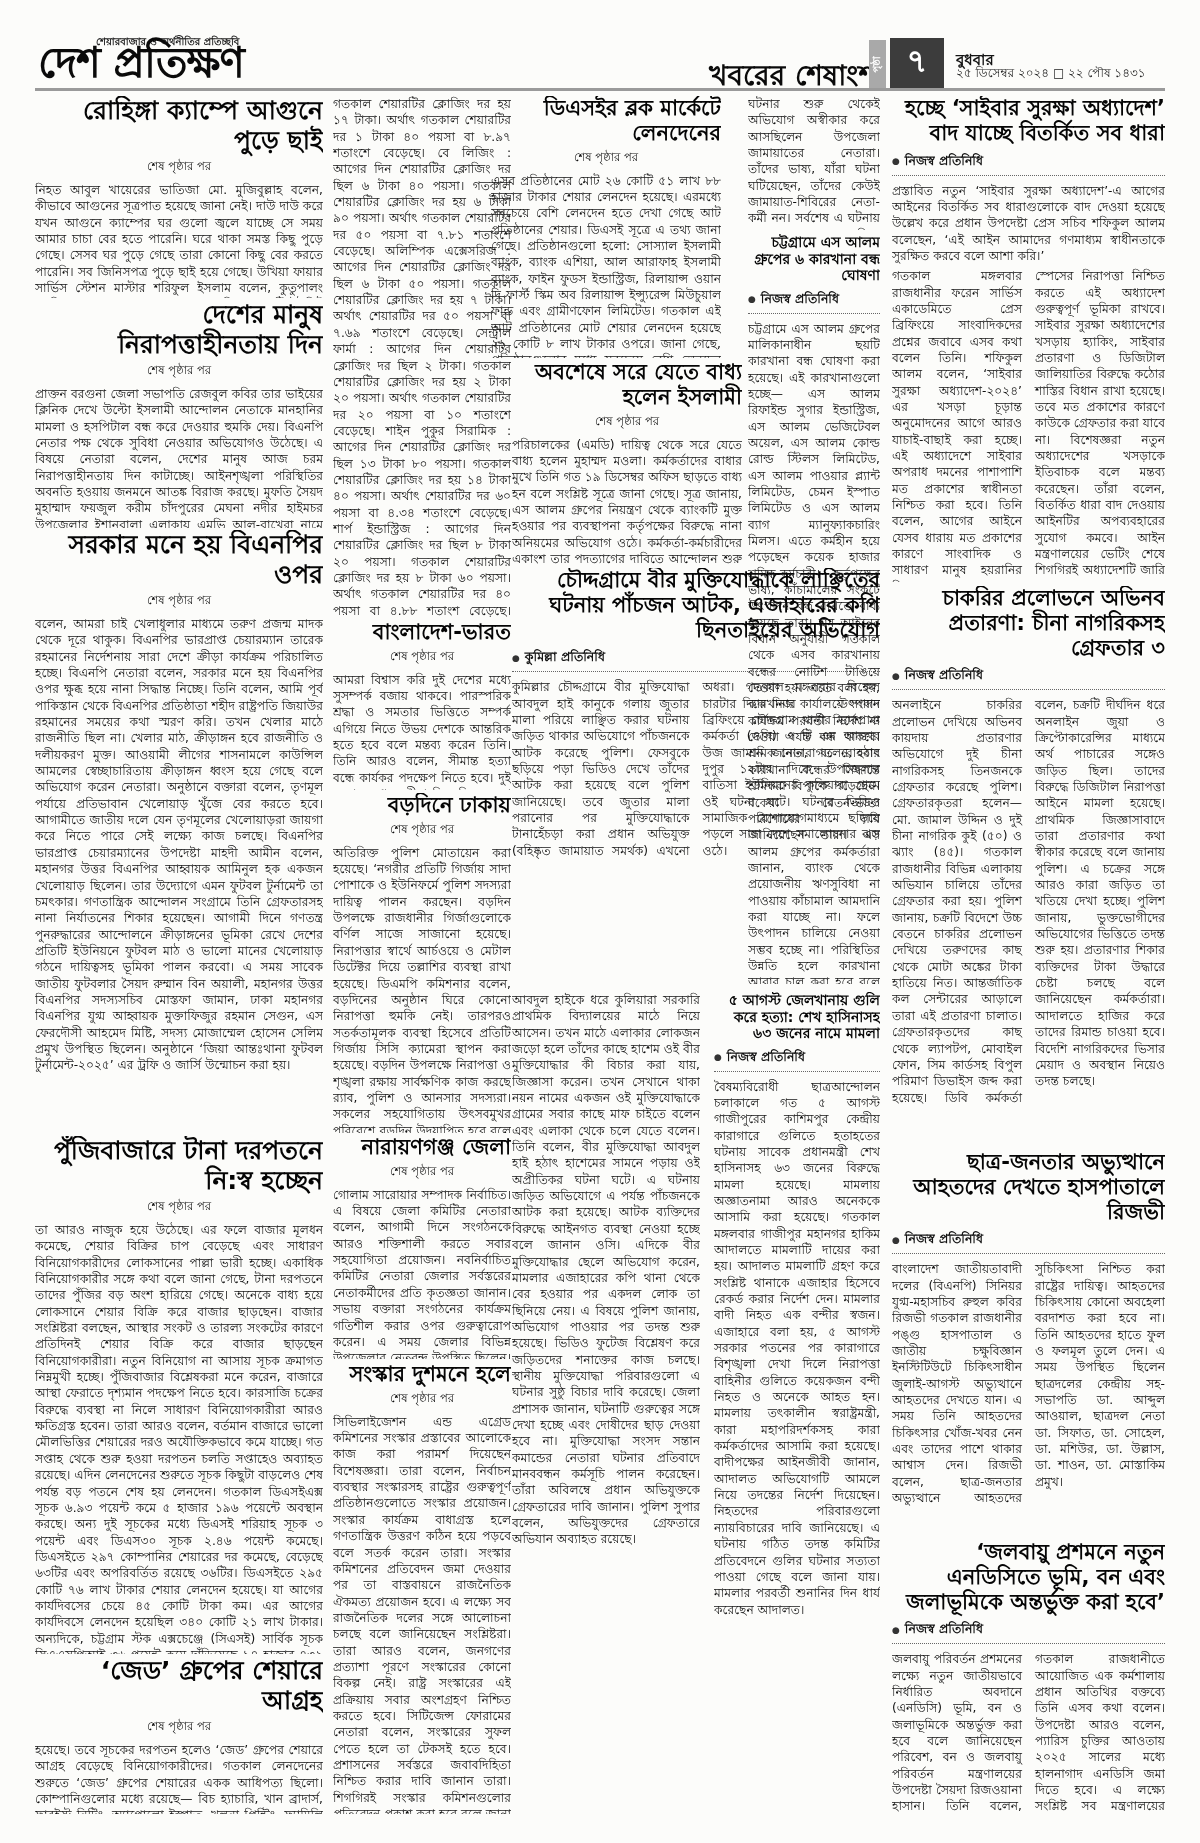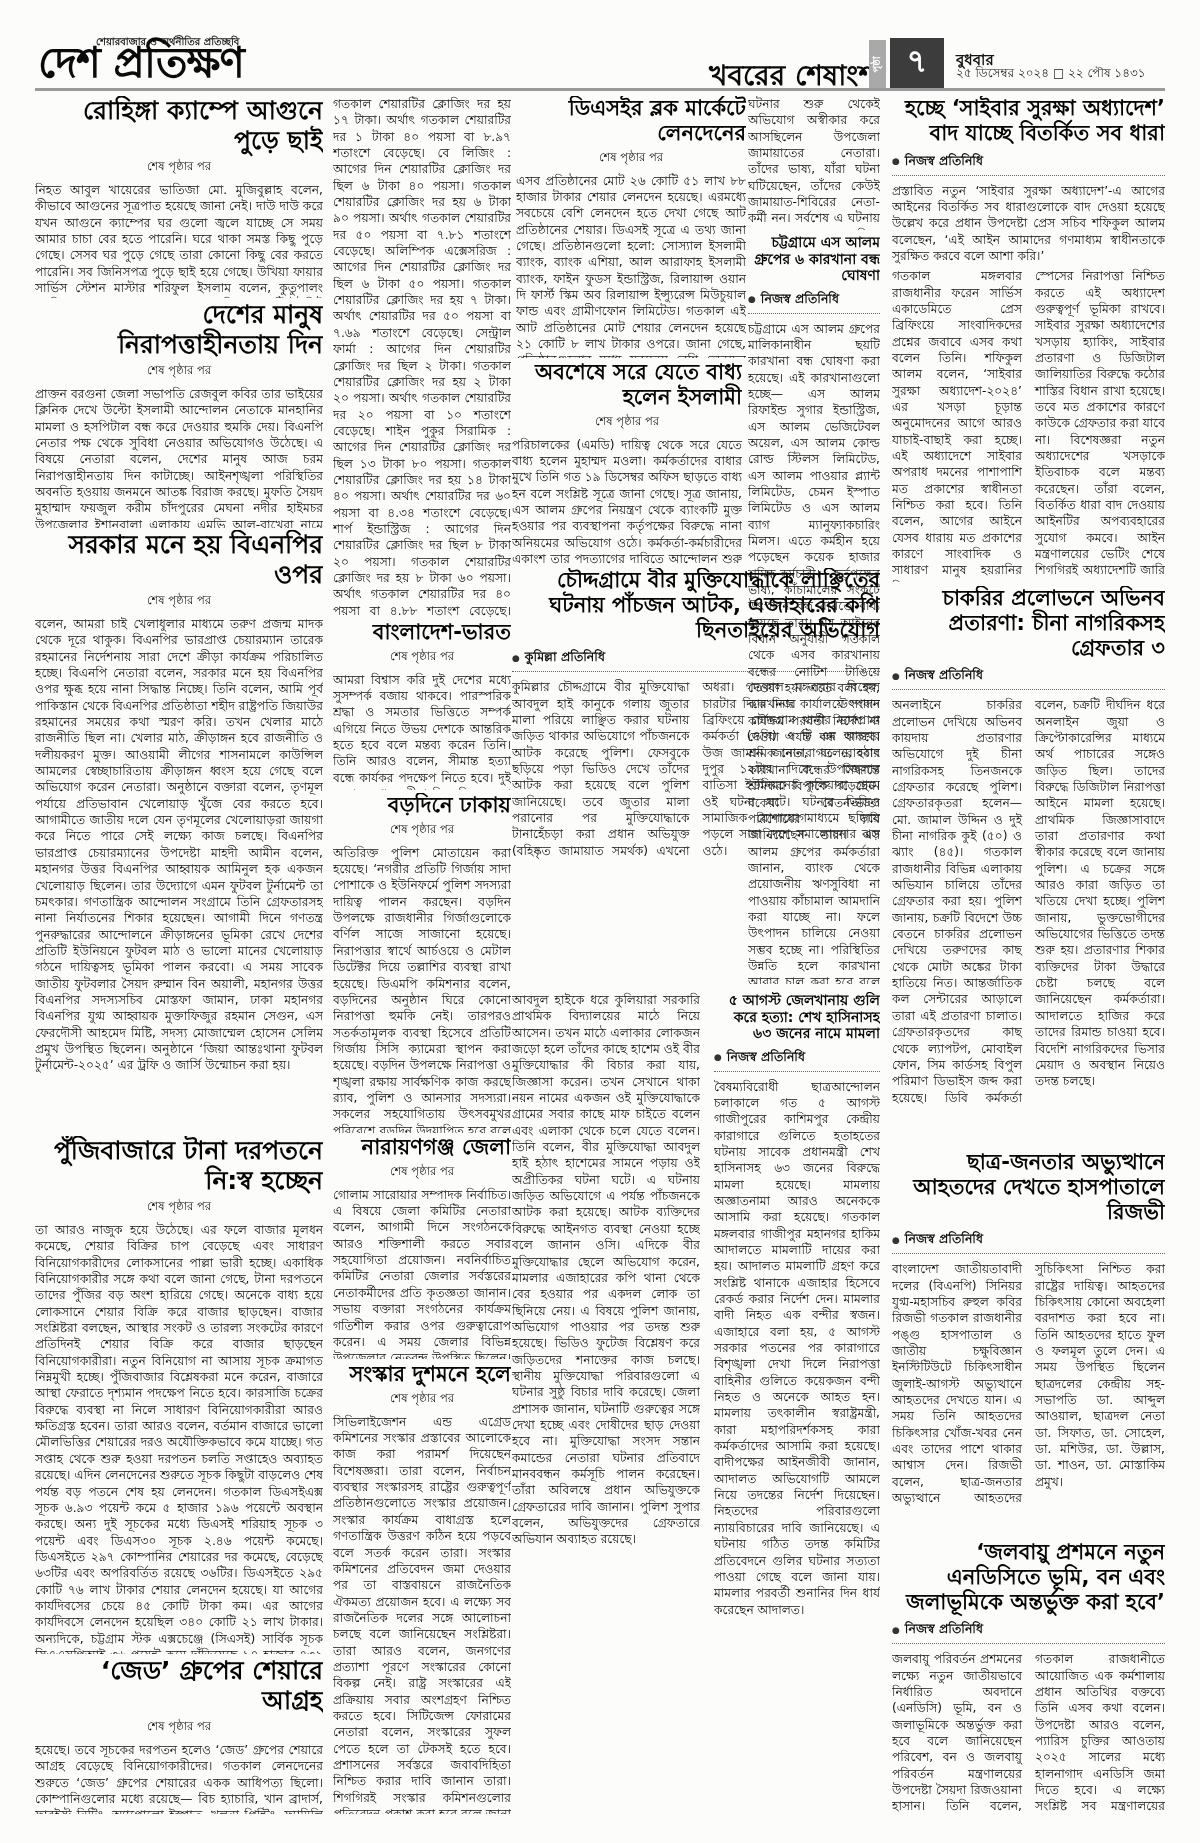--- a/index.html
+++ b/index.html
@@ -100,21 +100,21 @@
     <div class="sub">শেষ পৃষ্ঠার পর</div>
     <div class="bd">গোলাম সারোয়ার সম্পাদক নির্বাচিত। এ বিষয়ে জেলা কমিটির নেতারা বলেন, আগামী দিনে সংগঠনকে আরও শক্তিশালী করতে সবার সহযোগিতা প্রয়োজন। নবনির্বাচিত কমিটির নেতারা জেলার সর্বস্তরের নেতাকর্মীদের প্রতি কৃতজ্ঞতা জানান। সভায় বক্তারা সংগঠনের কার্যক্রম গতিশীল করার ওপর গুরুত্বারোপ করেন। এ সময় জেলার বিভিন্ন উপজেলার নেতৃবৃন্দ উপস্থিত ছিলেন। নতুন কমিটিকে অভিনন্দন জানিয়েছেন কেন্দ্রীয় নেতারা।</div>
   </article>
 
   <article class="art" style="left:333px;top:1362px;width:178px;height:452px">
     <div class="hl hl-22">সংস্কার দুশমনে হলে</div>
     <div class="sub">শেষ পৃষ্ঠার পর</div>
     <div class="bd">সিভিলাইজেশন এন্ড এগ্রেড কমিশনের সংস্কার প্রস্তাবের আলোকে কাজ করা পরামর্শ দিয়েছেন বিশেষজ্ঞরা। তারা বলেন, নির্বাচন ব্যবস্থার সংস্কারসহ রাষ্ট্রের গুরুত্বপূর্ণ প্রতিষ্ঠানগুলোতে সংস্কার প্রয়োজন। সংস্কার কার্যক্রম বাধাগ্রস্ত হলে গণতান্ত্রিক উত্তরণ কঠিন হয়ে পড়বে বলে সতর্ক করেন তারা। সংস্কার কমিশনের প্রতিবেদন জমা দেওয়ার পর তা বাস্তবায়নে রাজনৈতিক ঐকমত্য প্রয়োজন হবে। এ লক্ষ্যে সব রাজনৈতিক দলের সঙ্গে আলোচনা চলছে বলে জানিয়েছেন সংশ্লিষ্টরা। তারা আরও বলেন, জনগণের প্রত্যাশা পূরণে সংস্কারের কোনো বিকল্প নেই। রাষ্ট্র সংস্কারের এই প্রক্রিয়ায় সবার অংশগ্রহণ নিশ্চিত করতে হবে। সিটিজেন্স ফোরামের নেতারা বলেন, সংস্কারের সুফল পেতে হলে তা টেকসই হতে হবে। প্রশাসনের সর্বস্তরে জবাবদিহিতা নিশ্চিত করার দাবি জানান তারা। শিগগিরই সংস্কার কমিশনগুলোর প্রতিবেদন প্রকাশ করা হবে বলে জানা গেছে।</div>
   </article>
 
-  <article class="art" style="left:516px;top:96px;width:230px;height:262px">
+  <article class="art" style="left:491px;top:96px;width:230px;height:262px">
     <div class="hl hl-22">ডিএসইর ব্লক মার্কেটে লেনদেনের</div>
     <div class="sub">শেষ পৃষ্ঠার পর</div>
     <div class="bd">এসব প্রতিষ্ঠানের মোট ২৬ কোটি ৫১ লাখ ৮৮ হাজার টাকার শেয়ার লেনদেন হয়েছে। এরমধ্যে সবচেয়ে বেশি লেনদেন হতে দেখা গেছে আট প্রতিষ্ঠানের শেয়ার। ডিএসই সূত্রে এ তথ্য জানা গেছে। প্রতিষ্ঠানগুলো হলো: সোস্যাল ইসলামী ব্যাংক, ব্যাংক এশিয়া, আল আরাফাহ ইসলামী ব্যাংক, ফাইন ফুডস ইন্ডাস্ট্রিজ, রিলায়ান্স ওয়ান দি ফার্স্ট স্কিম অব রিলায়ান্স ইন্স্যুরেন্স মিউচুয়াল ফান্ড এবং গ্রামীণফোন লিমিটেড। গতকাল এই আট প্রতিষ্ঠানের মোট শেয়ার লেনদেন হয়েছে ২১ কোটি ৮ লাখ টাকার ওপরে। জানা গেছে, প্রতিষ্ঠানগুলোর মধ্যে সবচেয়ে বেশি লেনদেন হয়েছে সোস্যাল ইসলামী ব্যাংকের ৫ কোটি ৭৬ লাখ ২৪ হাজার টাকার শেয়ার। ব্যাংক এশিয়ার ৪ কোটি ১২ লাখ ৮৩ হাজার টাকার শেয়ার এবং ৩ কোটি ৯৮ হাজার টাকার শেয়ার লেনদেন হয়েছে আল আরাফাহ ইসলামী ব্যাংকের। এছাড়া ফাইন ফুডসের ২ কোটি ৫৩ লাখ ৬৫ হাজার টাকা, রিলায়ান্স ইন্ডাস্ট্রিজের ১ কোটি ২ লাখ ৯ হাজার টাকার শেয়ার লেনদেন হয়েছে। অন্য প্রতিষ্ঠানগুলোর মধ্যে উল্লেখযোগ্য পরিমাণ শেয়ার লেনদেন হয়েছে গ্রামীণফোন লিমিটেডের ১৬ লাখ ৮ হাজার টাকার শেয়ার।</div>
   </article>
 
   <article class="art" style="left:512px;top:360px;width:230px;height:206px">
     <div class="hl hl-22">অবশেষে সরে যেতে বাধ্য হলেন ইসলামী</div>
     <div class="sub">শেষ পৃষ্ঠার পর</div>
     <div class="bd">পরিচালকের (এমডি) দায়িত্ব থেকে সরে যেতে বাধ্য হলেন মুহাম্মদ মওলা। কর্মকর্তাদের বাধার মুখে তিনি গত ১৯ ডিসেম্বর অফিস ছাড়তে বাধ্য হন বলে সংশ্লিষ্ট সূত্রে জানা গেছে। সূত্র জানায়, এস আলম গ্রুপের নিয়ন্ত্রণ থেকে ব্যাংকটি মুক্ত হওয়ার পর ব্যবস্থাপনা কর্তৃপক্ষের বিরুদ্ধে নানা অনিয়মের অভিযোগ ওঠে। কর্মকর্তা-কর্মচারীদের একাংশ তার পদত্যাগের দাবিতে আন্দোলন শুরু করেন। পরিস্থিতি নিয়ন্ত্রণের বাইরে চলে গেলে পরিচালনা পর্ষদ জরুরি বৈঠকে বসে। বৈঠকে তাকে দায়িত্ব থেকে অব্যাহতি দেওয়ার সিদ্ধান্ত হয় বলে জানা গেছে। নতুন ব্যবস্থাপনা পরিচালক নিয়োগ না হওয়া পর্যন্ত অতিরিক্ত ব্যবস্থাপনা পরিচালক দায়িত্ব পালন করবেন।</div>
   </article>

